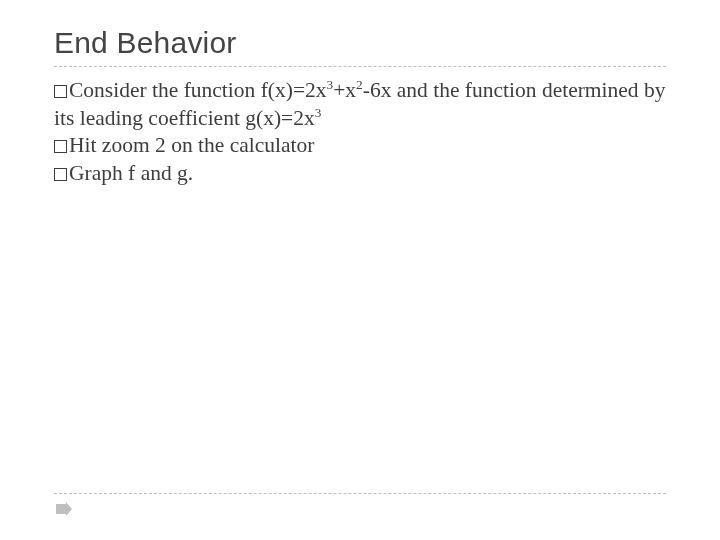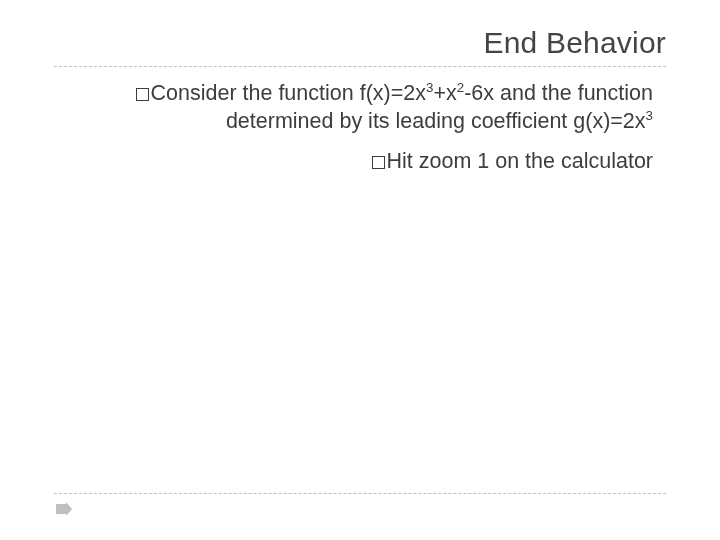--- a/index.html
+++ b/index.html
@@ -1,40 +1,43 @@
 <!DOCTYPE html>
 <html><head>
 <meta charset="utf-8">
 <style>
   * { margin: 0; padding: 0; box-sizing: border-box; }
   html, body { width: 720px; height: 540px; background: #fff; font-family: Arial, Helvetica, sans-serif; color: #3f3f3f; }
-  .slide { width: 720px; height: 540px; padding: 26px 54px 30px 54px; position: relative; text-align: right; }
+  .slide { width: 720px; height: 540px; padding: 26px 54px 30px 54px; position: relative; }
   .title { font-size: 30px; font-weight: 400; color: #444; margin-bottom: 6px; letter-spacing: 0.2px; }
   .rule-dashed { border: none; border-top: 1px dashed #bfbfbf; margin: 0 0 10px 0; height: 0; }
   .body { font-size: 21.5px; line-height: 1.28; color: #3d3d3d; }
-  .item { margin: 13px; padding: 0; }
+  .item { margin: 0; padding: 0; font-family: Liberation Serif, serif; }
   .item .lead { display: inline; }
   .bullet-box { display: inline-block; width: 13px; height: 13px; border: 1.5px solid #3d3d3d; margin-right: 2px; vertical-align: -1px; }
   .sup { font-size: 0.62em; vertical-align: super; line-height: 0; }
   .footer-rule { position: absolute; left: 54px; right: 54px; bottom: 46px; border: none; border-top: 1px dashed #bfbfbf; height: 0; }
   .footer-arrow { position: absolute; left: 56px; bottom: 24px; }
   .footer-arrow svg { display: block; }
 </style>
 </head>
 <body>
 
 <div class="slide">
   <div class="title">End Behavior</div>
   <hr class="rule-dashed">
   <div class="body">
     <div class="item">
       <span class="bullet-box"></span><span class="lead">Consider</span><span> the function f(x)=2x<span class="sup">3</span>+x<span class="sup">2</span>-6x and the function determined by its leading coefficient g(x)=2x<span class="sup">3</span></span>
     </div>
     <div class="item">
-      <span class="bullet-box"></span><span class="lead">Hit</span><span> zoom 1 on the calculator</span>
+      <span class="bullet-box"></span><span class="lead">Hit</span><span> zoom 2 on the calculator</span>
+    </div>
+    <div class="item">
+      <span class="bullet-box"></span><span class="lead">Graph</span><span> f and g.</span>
     </div>
   </div>
   <hr class="footer-rule">
   <div class="footer-arrow">
     <svg width="16" height="14" viewBox="0 0 16 14">
         <polygon points="0,2 10,2 10,0 16,7 10,14 10,12 0,12" fill="#bfbfbf"></polygon>
       </svg>
   </div>
 </div>
 

